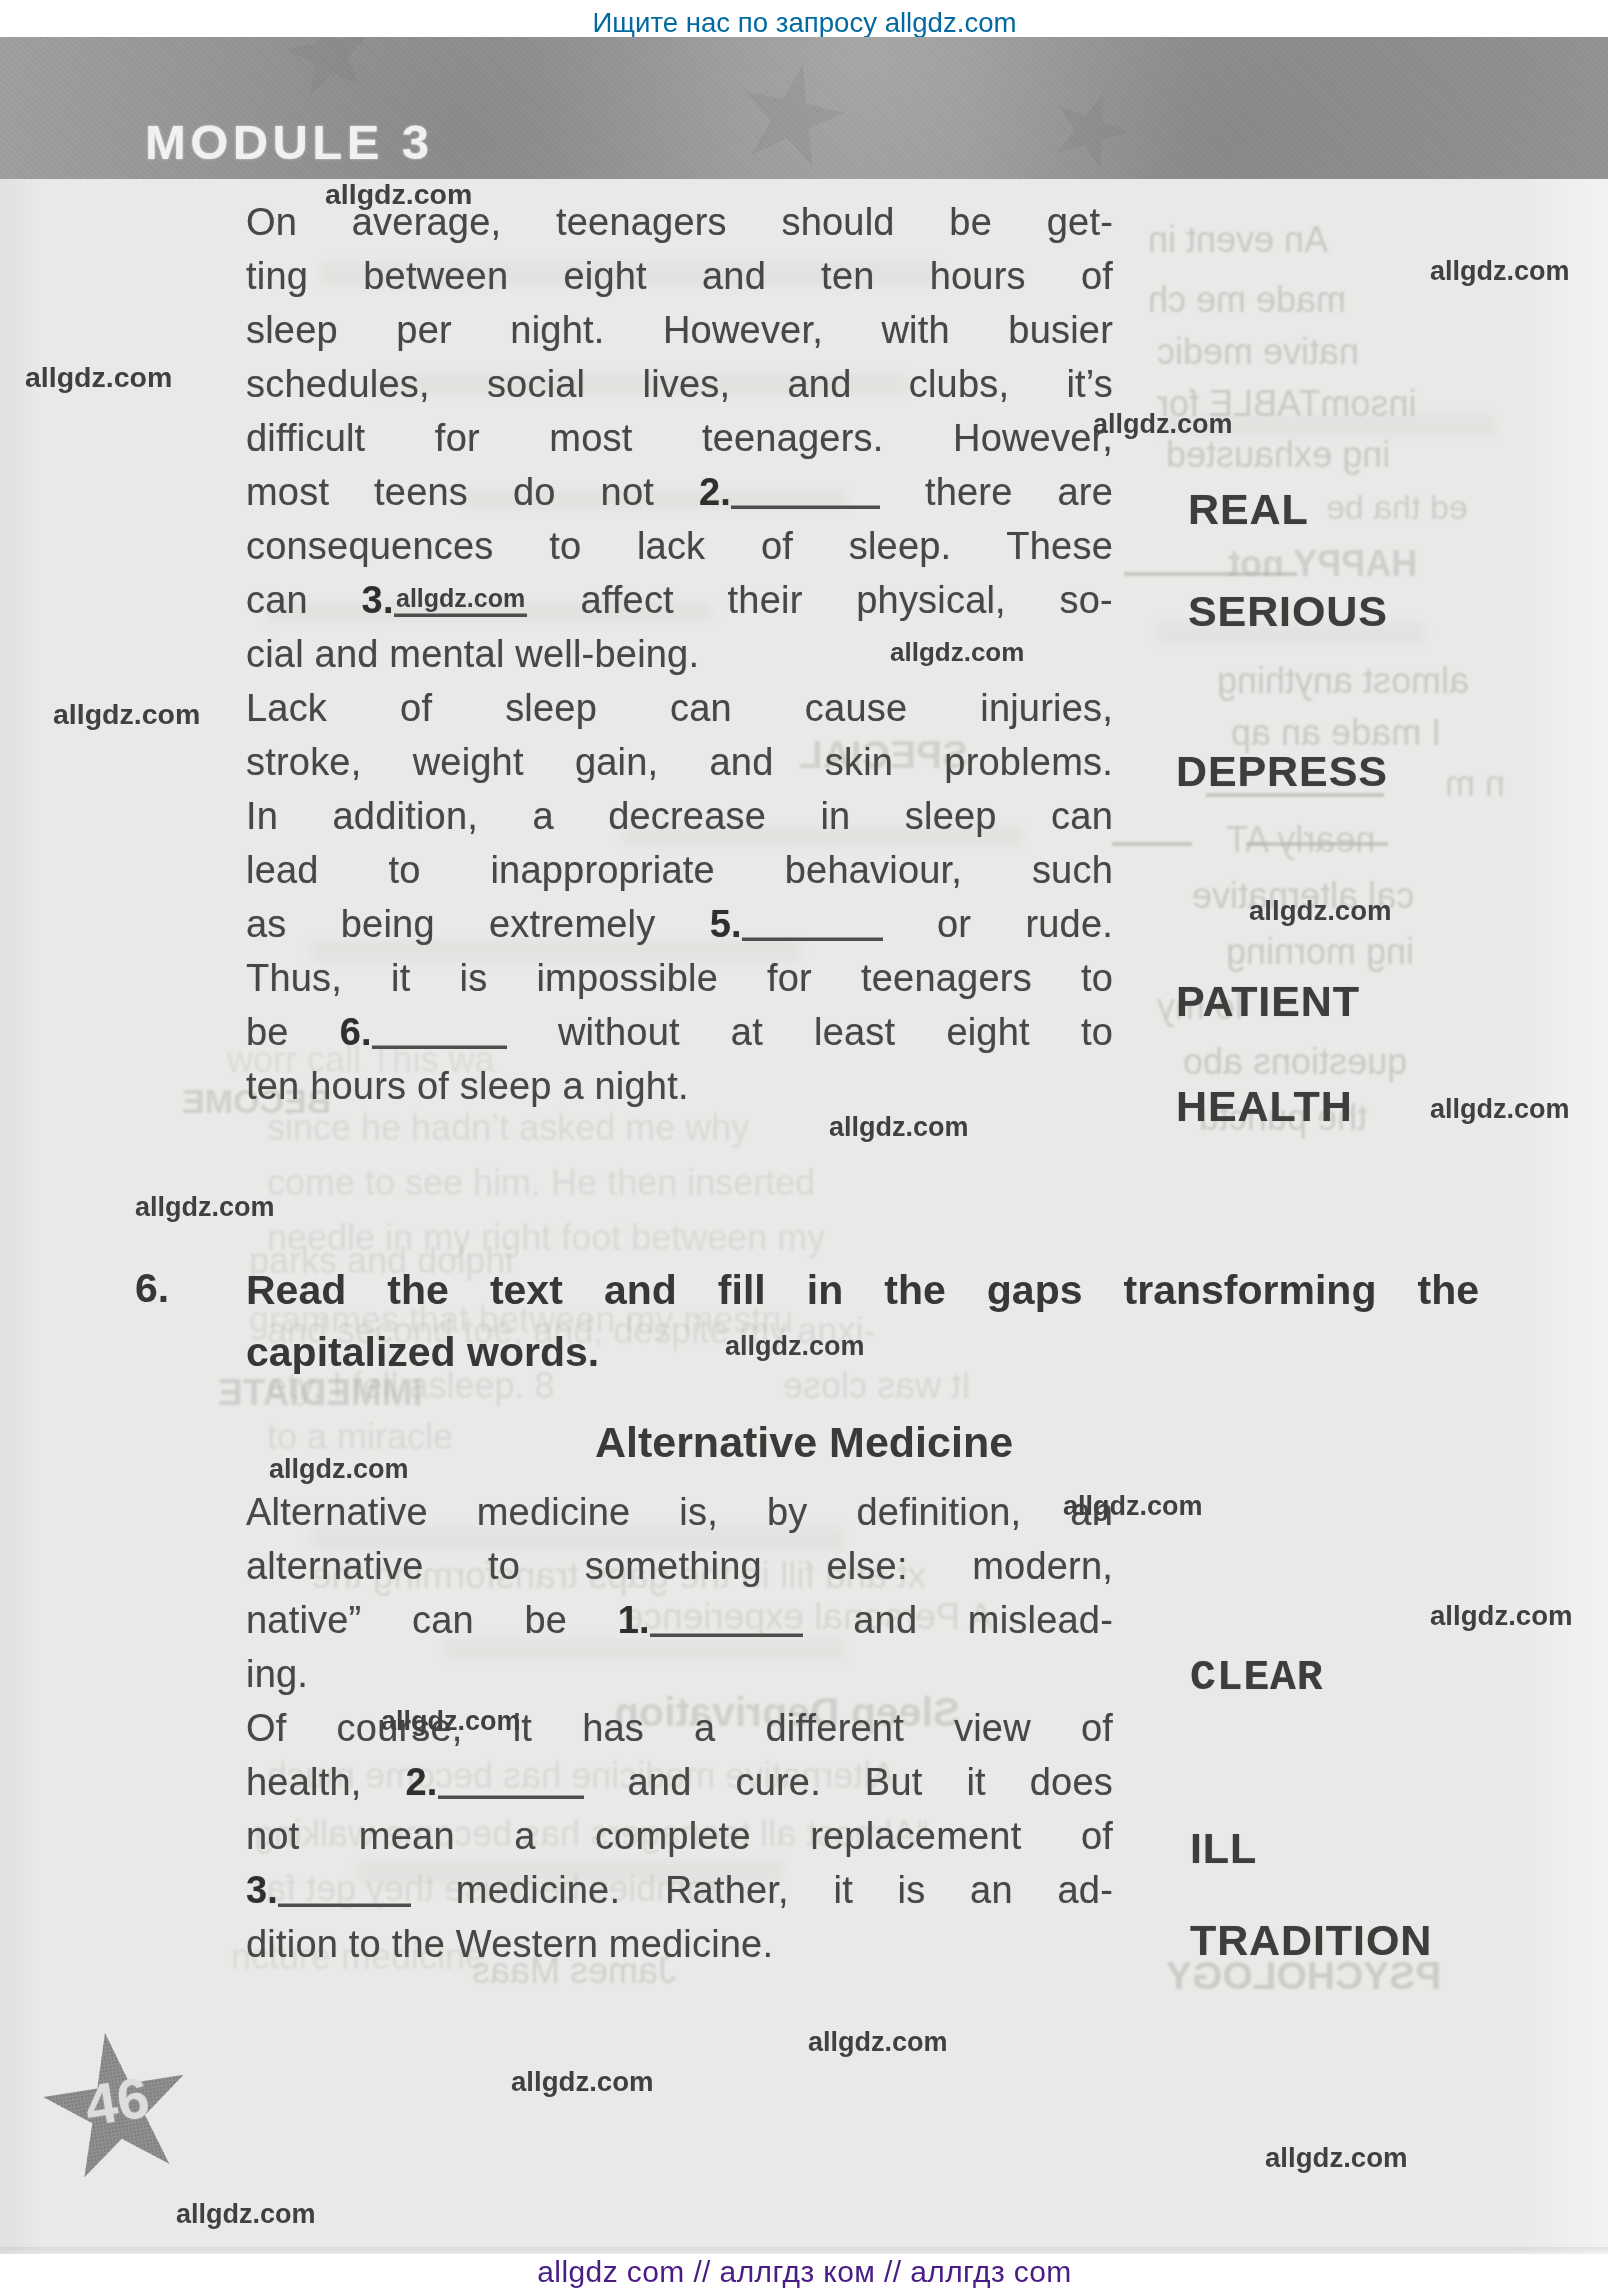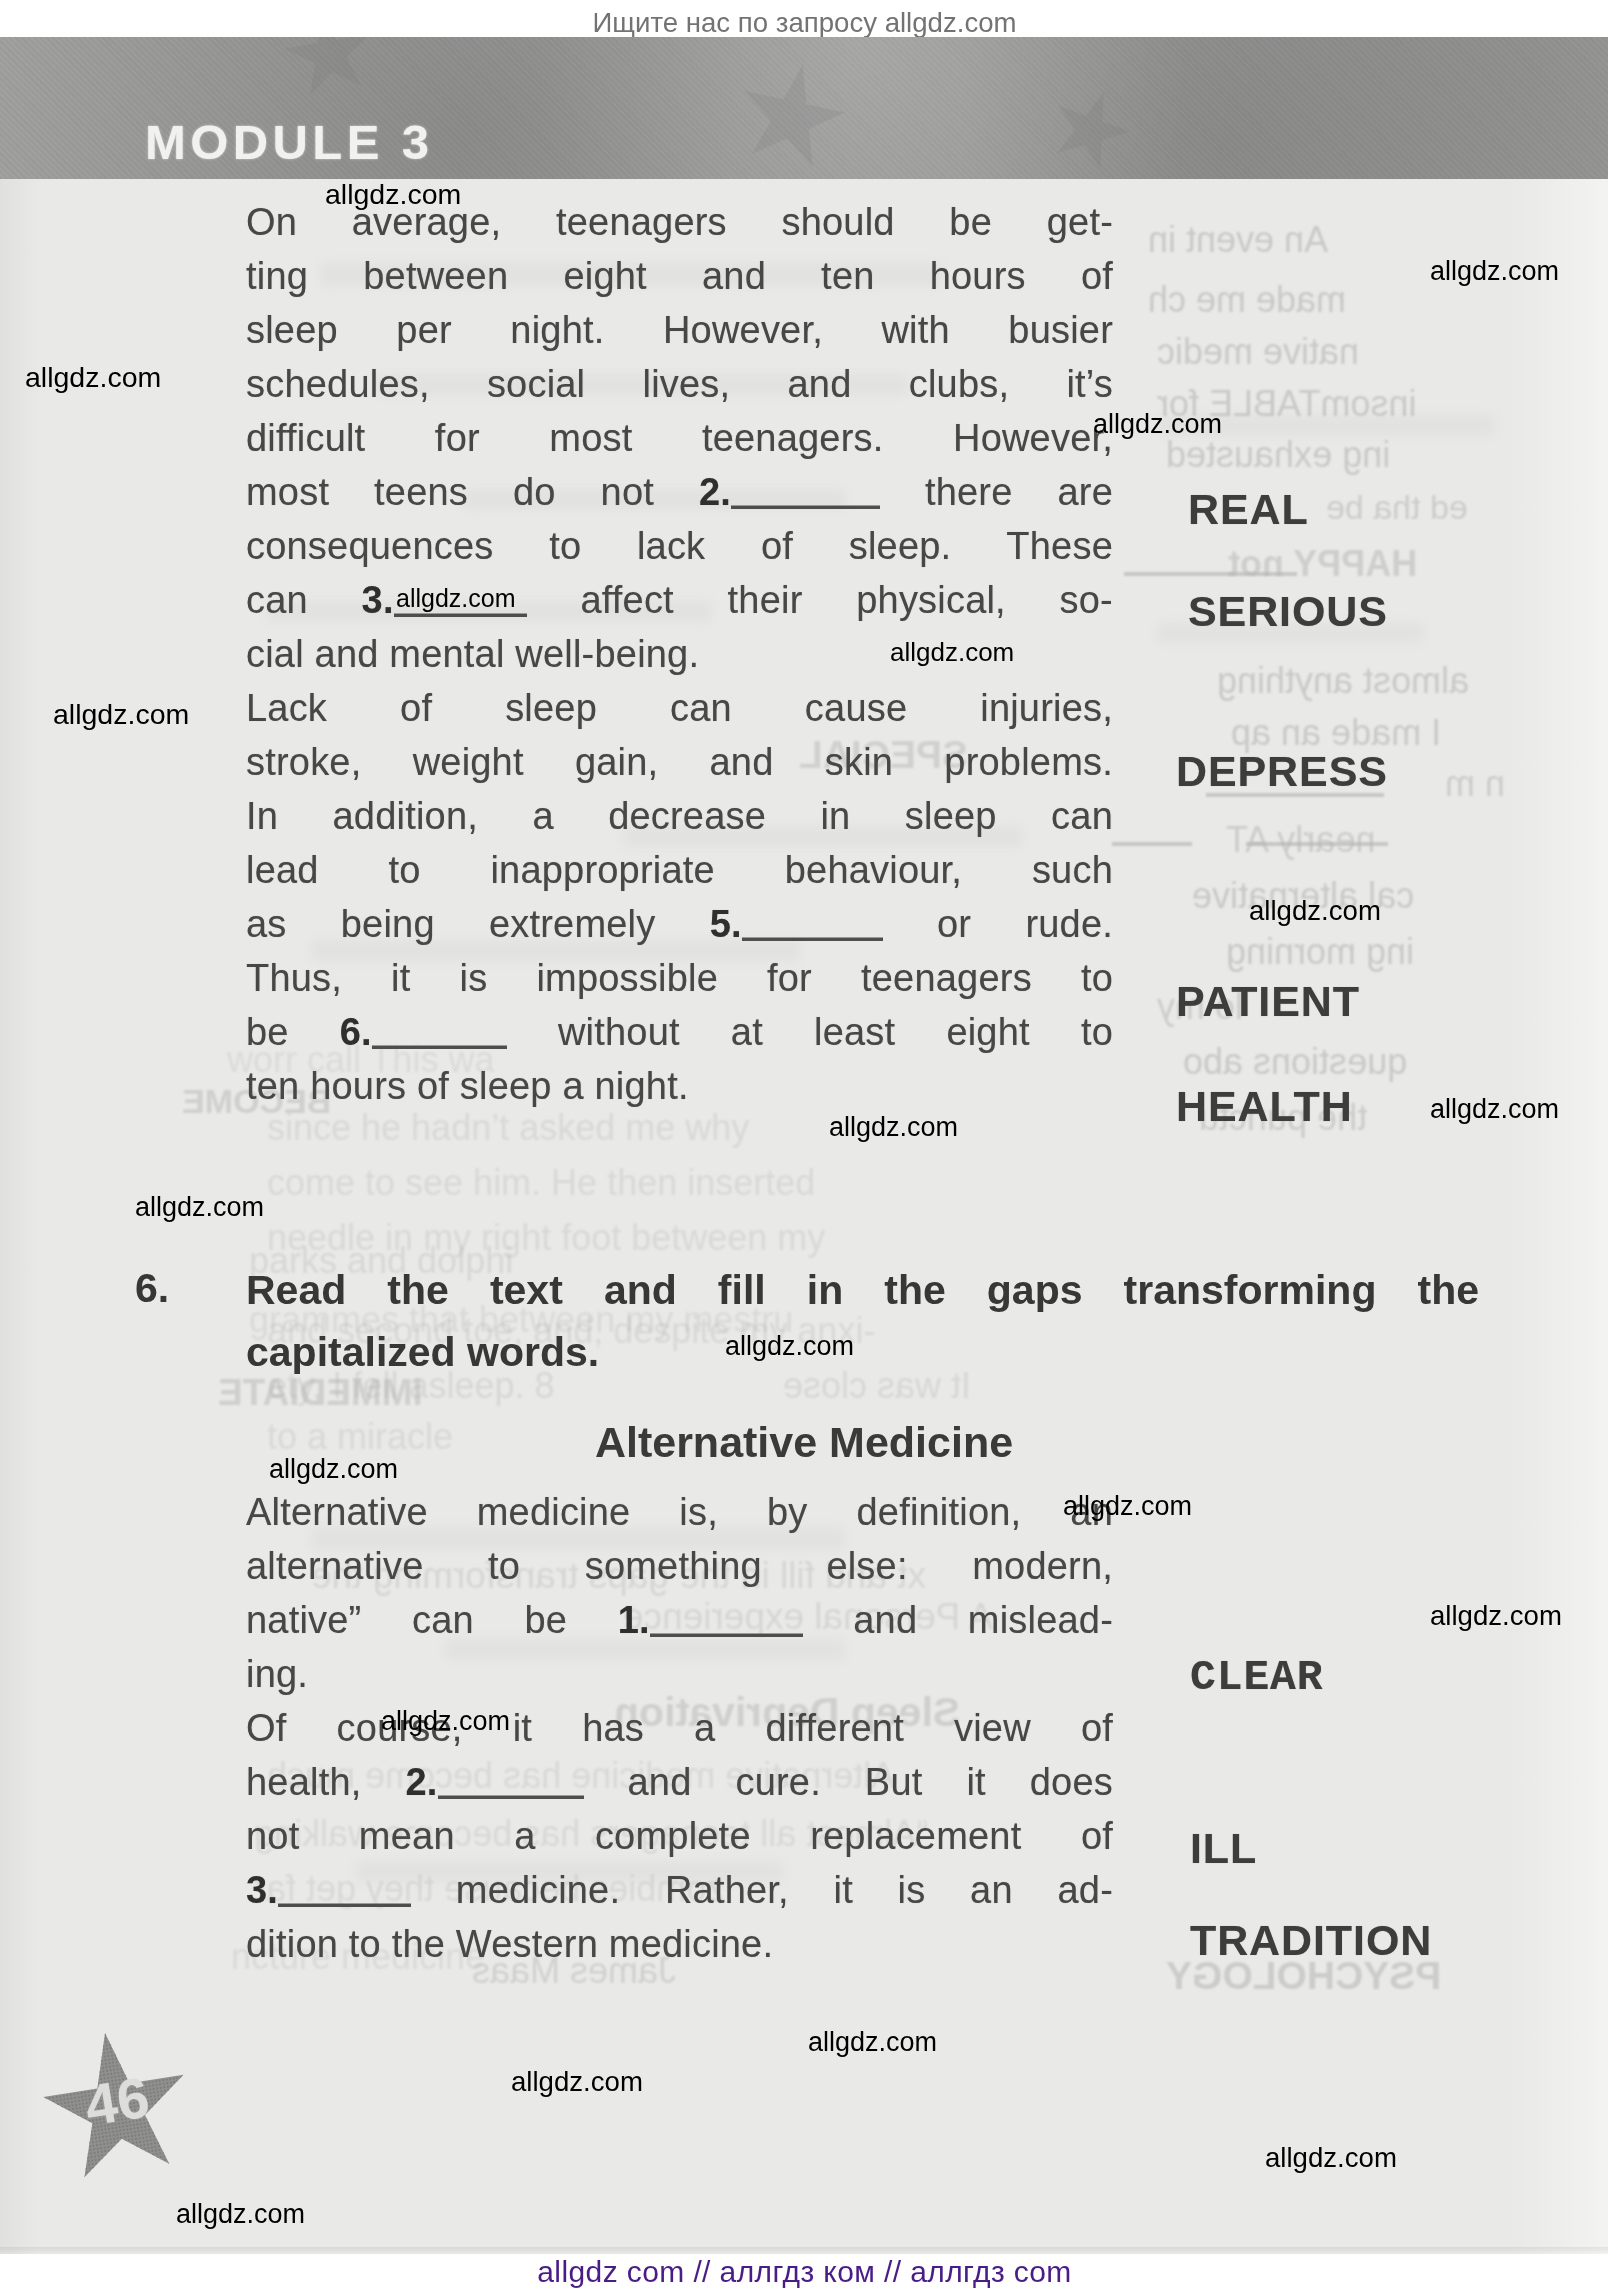--- a/index.html
+++ b/index.html
@@ -1,21 +1,21 @@
 <!DOCTYPE html>
 <html style="font-size:14.2px"><head>
 <meta charset="utf-8">
 <style>
   html,body{margin:0;padding:0;background:#ffffff;}
   body{width:1609px;height:2295px;position:relative;overflow:hidden;
        font-family:"Liberation Sans", sans-serif;}
   #page{position:absolute;inset:0;}
 
   .topnote{position:absolute;top:7.1px;left:0;width:100%;text-align:center;
-           font-size:27.6px;color:#737373;}
+           font-size:27.6px;color:#0369a1;}
 
   .paper{position:absolute;left:0;top:37px;width:1609px;height:2217px;
          background:
            linear-gradient(90deg,#e0e0de 0px,#e9e9e7 40px,#e9e9e7 1513px,#eeeeec 1561px,#f3f3f1 1609px);
   }
   .paper::after{content:"";position:absolute;left:0;bottom:0;width:100%;height:7.1px;
          background:linear-gradient(180deg,rgba(0,0,0,0.07),rgba(0,0,0,0));}
 
   .banner{position:absolute;left:0;top:37px;width:1609px;height:142px;overflow:hidden;
           background-color:#a2a2a1;
@@ -46,21 +46,21 @@
         letter-spacing:0.9px;white-space:nowrap;text-shadow:0 0 0.9px rgba(60,60,60,.4);}
 
   .ex-num{position:absolute;left:135px;top:1265px;font-size:41px;font-weight:700;color:#373736;}
   .ex-line1{position:absolute;left:246px;top:1265px;width:1233px;height:53px;line-height:50px;
             font-size:41px;font-weight:700;color:#373736;text-align:justify;overflow:hidden;}
   .ex-line1::after{content:"";display:inline-block;width:100%;height:0;}
   .ex-line2{position:absolute;left:246px;top:1329px;font-size:41px;font-weight:700;color:#373736;}
   .art-title{position:absolute;left:804px;top:1418px;transform:translateX(-50%);
              font-size:43px;font-weight:700;color:#3a3a39;white-space:nowrap;}
 
-  .wm{position:absolute;font-size:27px;color:#000000;white-space:nowrap;}
+  .wm{position:absolute;font-size:27px;color:#404040;white-space:nowrap;font-weight:bold;}
 
   .ghost{position:absolute;color:#a9a9a6;white-space:nowrap;filter:blur(1.2px);}
   .ghost.m{transform:scaleX(-1);}
   .ghost.b{font-weight:700;}
   .gline{position:absolute;height:3.6px;background:#b4b4b1;filter:blur(0.9px);opacity:.65;}
   .gbar{position:absolute;background:#a5a5a2;filter:blur(5.3px);opacity:.10;}
 
   .star{position:absolute;left:43px;top:2032px;width:148px;height:153px;
         background-color:#8f8f8e;
         background-image:radial-gradient(#7c7c7b 0.9px, transparent 1.1px);

